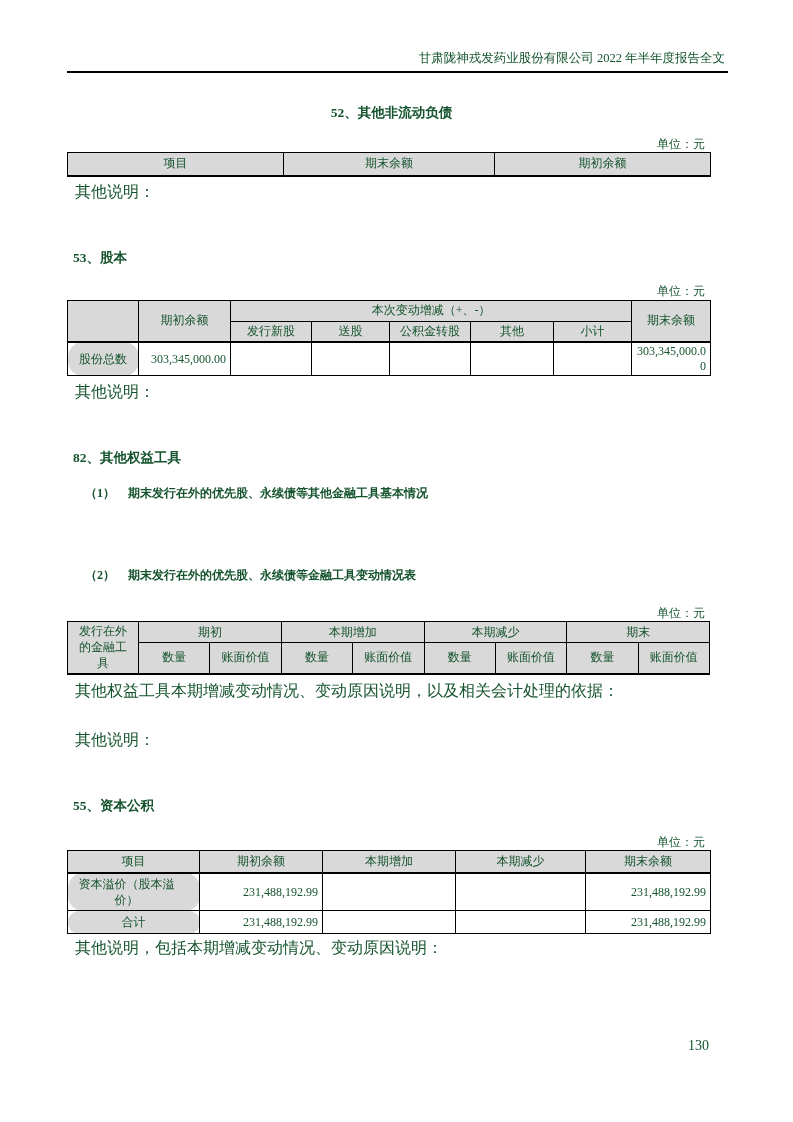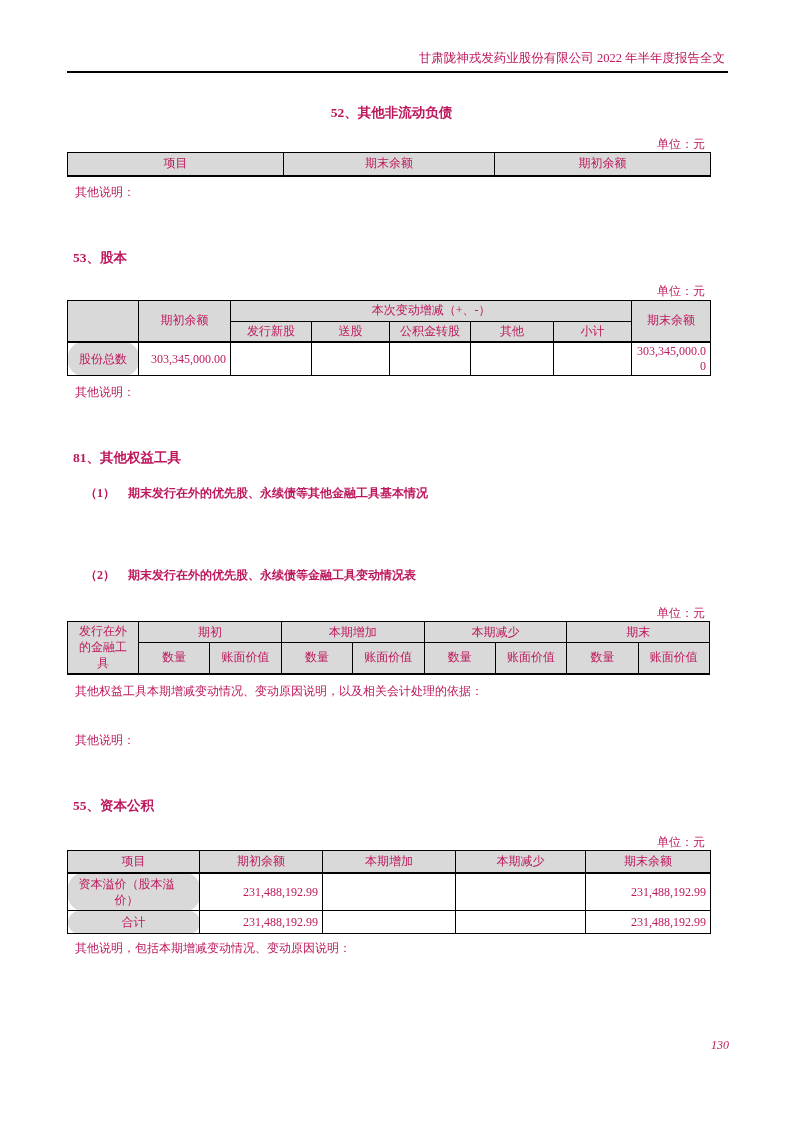--- a/index.html
+++ b/index.html
@@ -1,31 +1,31 @@
 <!DOCTYPE html>
 <html><head>
 <meta charset="utf-8">
 <style>
   html,body{margin:0;padding:0;background:#888;}
   .page{
     width:793px;height:1122px;background:#ffffff;position:relative;
     box-sizing:border-box;padding-top:50px;margin:0 auto;
-    font-family:"Liberation Serif","DejaVu Serif",serif;color:#be185d;
+    font-family:"Liberation Serif","DejaVu Serif",serif;color:#14532d;
   }
   .doc-header{
     margin:0 65px 0 67px;padding:0 3px 4px 0;border-bottom:2px solid #000;
     text-align:right;font-size:12.5px;line-height:17px;
   }
   .content{margin-left:67px;width:643px;display:flow-root;}
   .content > *{margin:0;}
   .sec-title{font-size:13.5px;font-weight:bold;line-height:18px;padding-left:6px;}
   .sub-item{font-size:12px;font-weight:bold;line-height:17px;margin-left:18px;}
   .sub-item .sub-text{margin-left:13px;}
   .unit-line{font-size:12px;line-height:16px;text-align:right;padding-right:5px;}
-  .note{font-size:12px;line-height:16px;padding-left:8px;}
+  .note{font-size:16px;line-height:16px;padding-left:8px;}
   table{border-collapse:collapse;table-layout:fixed;width:643px;font-size:12px;}
   th,td{border:1px solid #000;overflow:hidden;}
   th{background:#d9d9d9;font-weight:normal;text-align:center;padding:1px 2px;line-height:15px;}
   td{padding:1px 4px;line-height:15px;vertical-align:middle;}
   td.lbl{background:#d9d9d9;text-align:center;padding:1px 6px;border-radius:15px;}
   td.num{text-align:right;word-break:break-all;}
   .thick-b{border-bottom-width:2px;}
   tr.hb th{border-bottom-width:2px;}
   
   .t52 tr{height:23px;}
@@ -40,21 +40,21 @@
   
   .t55 tr.r1{height:23px;}
   .t55 tr.r2{height:37px;}
   .t55 tr.r3{height:23px;}
   .t55 td.wraplbl{padding:2px 20px 2px 6px;line-height:16px;vertical-align:middle;}
   .m31{margin-top:31px;text-align:center;} .m14{margin-top:14px;} .m7{margin-top:7px;}
   .m49{margin-top:49px;} .m16{margin-top:16px;} .m1{margin-top:1px;}
   .m8{margin-top:8px;}  .m18{margin-top:18px;} .m65{margin-top:65px;}
   .m21{margin-top:21px;} .m33{margin-top:33px;} .m19{margin-top:19px;}
   .m6{margin-top:6px;}
-  .page-number{position:absolute;top:1038px;right:64px;font-size:12px;line-height:15px;font-style:italic;}
+  .page-number{position:absolute;top:1038px;right:84px;font-size:14px;line-height:15px;}
 </style>
 </head>
 <body>
 
 <div class="page">
 
   <div class="doc-header">
     <span>甘肃陇神戎发药业股份有限公司 2022 年半年度报告全文</span>
   </div>
 
@@ -112,21 +112,21 @@
         <td class="num"></td>
         <td class="num"></td>
         <td class="num"></td>
         <td class="num"></td>
         <td class="num">303,345,000.00</td>
       </tr>
     </tbody>
       </table>
     <div class="note m8">其他说明：</div>
 
-    <div class="sec-title m49">81、其他权益工具</div>
+    <div class="sec-title m49">82、其他权益工具</div>
     <div class="sub-item m18">
       <span>（1）</span><span class="sub-text">期末发行在外的优先股、永续债等其他金融工具基本情况</span>
     </div>
     <div class="sub-item m65">
       <span>（2）</span><span class="sub-text">期末发行在外的优先股、永续债等金融工具变动情况表</span>
     </div>
     <div class="unit-line m21">单位：元</div>
     <table class="t54">
       <colgroup>
         <col style="width:71px">

